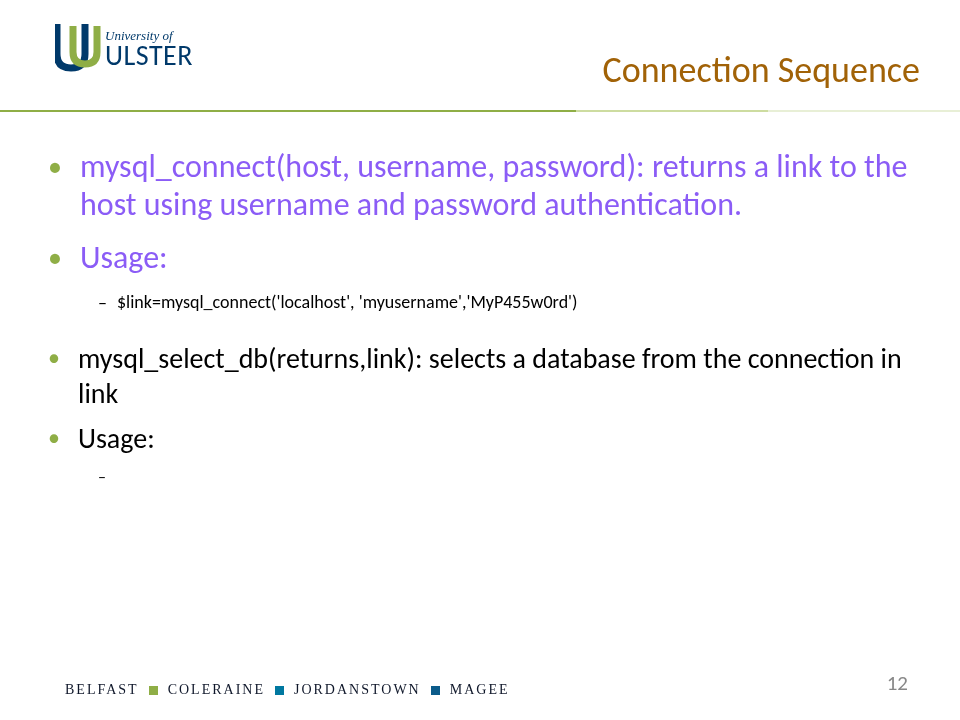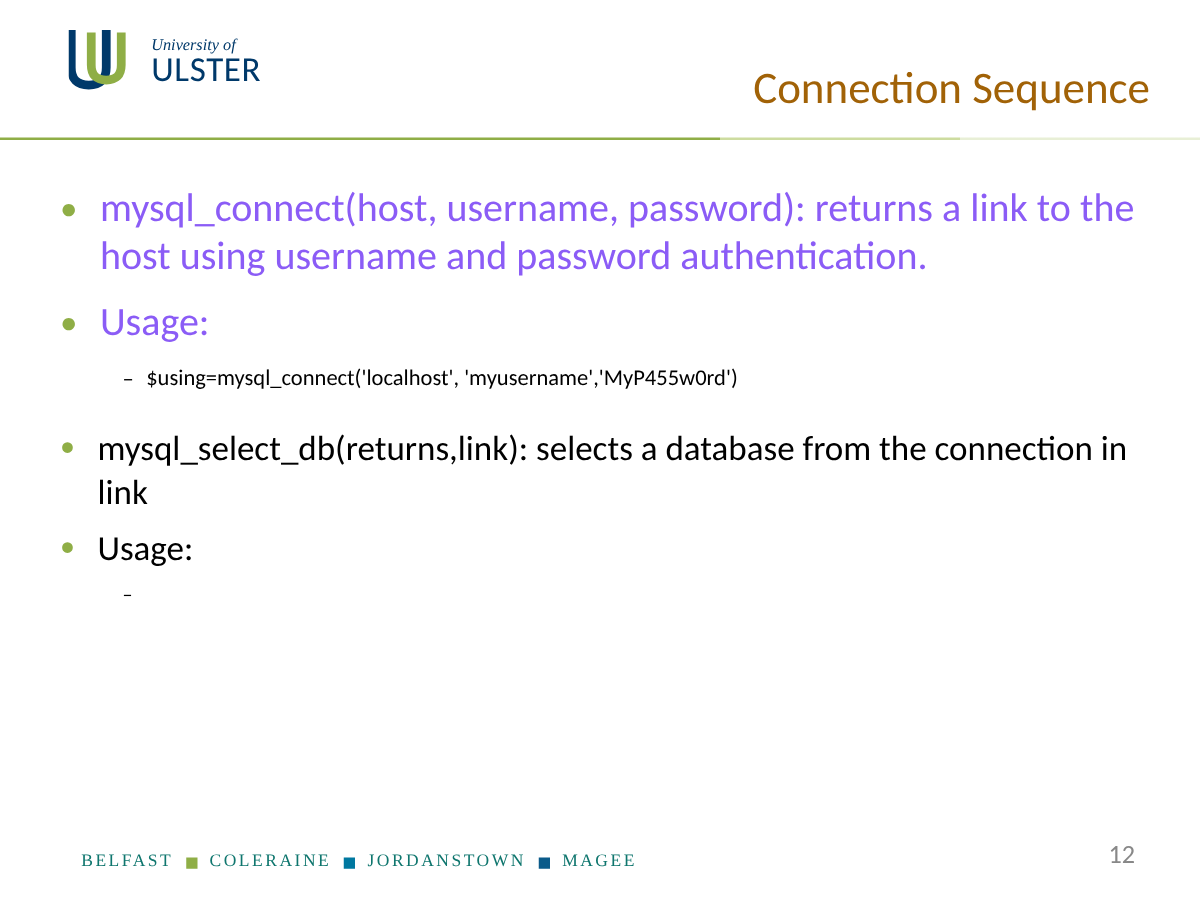--- a/index.html
+++ b/index.html
@@ -17,21 +17,21 @@
     height: 120px;
   }
   .logo {
     position: absolute;
     left: 55px;
     top: 22px;
   }
   .logo-row {
     display: flex;
     align-items: center;
-    gap: 20px;
+    gap: 4px;
   }
   .logo-u {
     width: 46px;
     height: 54px;
     position: relative;
   }
   .logo-text-block { line-height: 1; }
   .logo-uni {
     font-size: 13px;
     color: #00396a;
@@ -123,21 +123,21 @@
   .text2m { font-size: 17px; color: #000; }
   .footer {
     position: absolute;
     bottom: 22px;
     left: 65px;
     display: flex;
     align-items: center;
     gap: 10px;
     font-size: 14px;
     letter-spacing: 2px;
-    color: #0f766e;
+    color: #0f172a;
     font-family: Georgia, serif;
   }
   .sq {
     display: inline-block;
     width: 9px;
     height: 9px;
     vertical-align: middle;
   }
   .sq-green { background: #8fae46; }
   .sq-blue { background: #0078a0; }
@@ -178,21 +178,21 @@
       <span class="bullet1">•</span>
       <span class="text1">mysql_connect(host, username, password): returns a link to the host using username and password authentication.</span>
     </div>
     <div class="li1">
       <span class="bullet1">•</span>
       <span class="text1">Usage:</span>
     </div>
     <div class="sublist">
       <div class="li2">
         <span class="dash">–</span>
-        <span class="text2">$using=mysql_connect('localhost', 'myusername','MyP455w0rd')</span>
+        <span class="text2">$link=mysql_connect('localhost', 'myusername','MyP455w0rd')</span>
       </div>
     </div>
   </div>
 
   <div class="mid-list">
     <div class="li1m">
       <span class="bullet1m">•</span>
       <span class="text1m">mysql_select_db(returns,link):   selects a database from the connection in link</span>
     </div>
     <div class="li1m">

